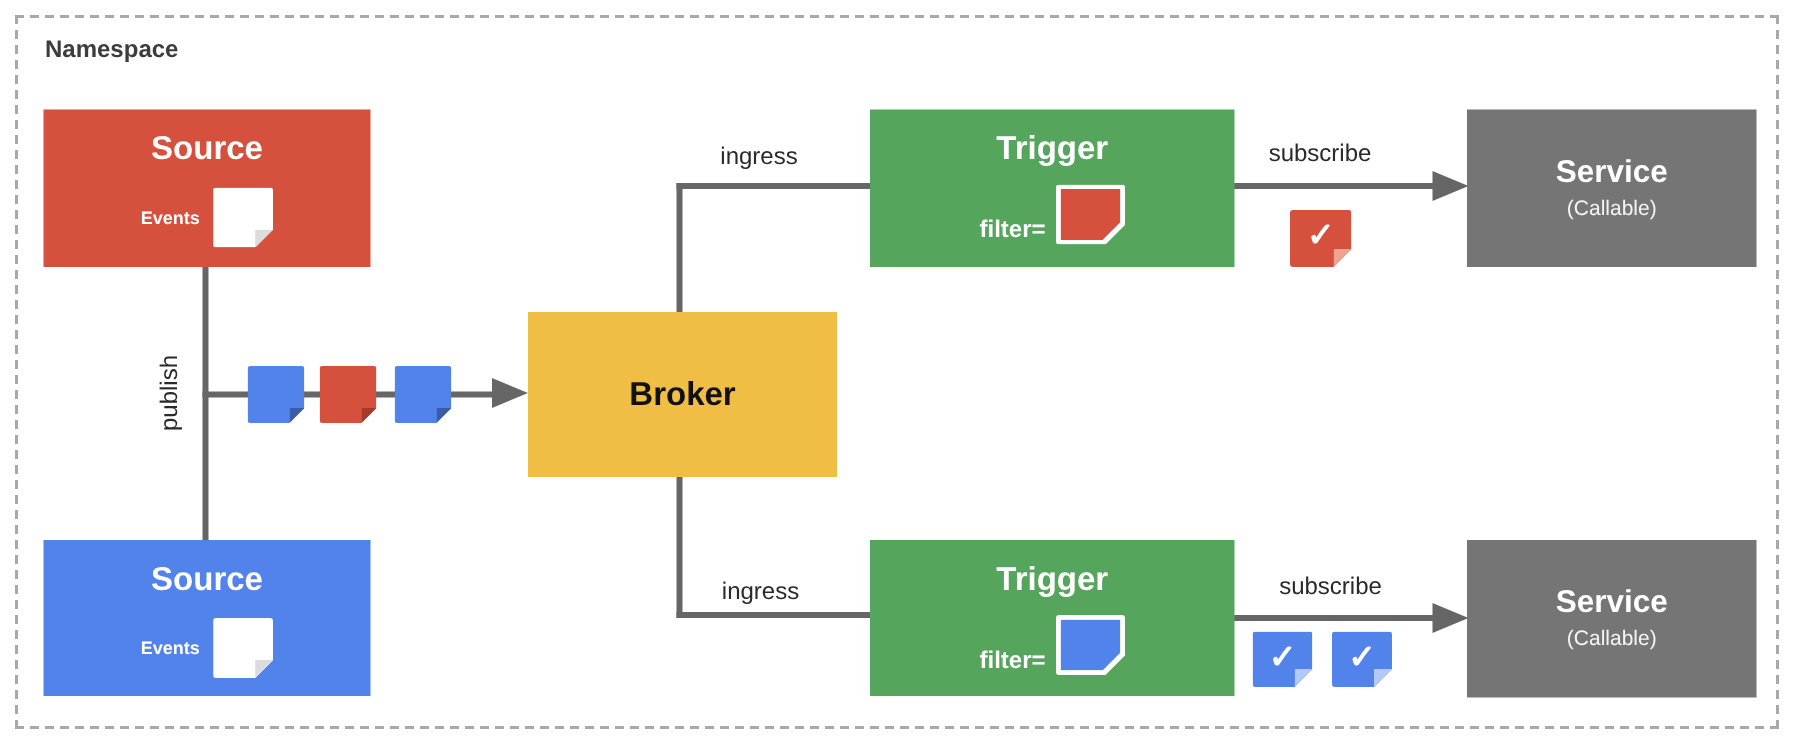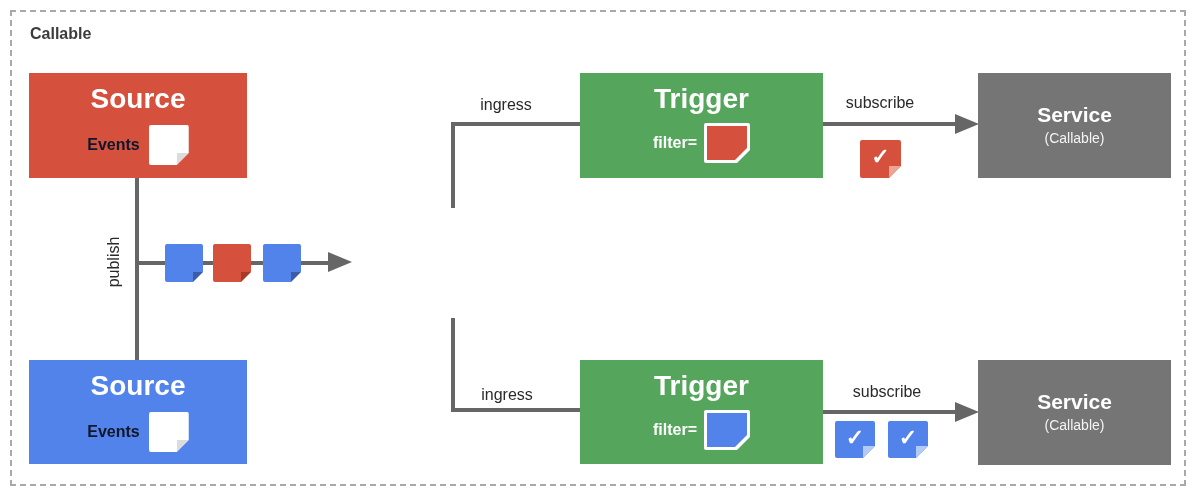--- a/index.html
+++ b/index.html
@@ -8,32 +8,32 @@
     font-family:"Liberation Sans",sans-serif;overflow:hidden;
   }
   .boundary{
     position:absolute;left:10px;top:10px;width:1176px;height:476px;
     border:2px dashed #a9a9a9;box-sizing:border-box;background:transparent;
   }
   .ns-label{
     position:absolute;left:30px;top:25px;font-size:16px;font-weight:bold;color:#3c3c3c;
   }
   .box{position:absolute;display:flex;flex-direction:column;align-items:center;box-sizing:border-box;}
-  .box-title{font-size:28px;font-weight:bold;color:#ffffff;line-height:26px;}
+  .box-title{font-size:22px;font-weight:bold;color:#ffffff;line-height:26px;}
   .src{left:29px;width:218px;padding-top:13px;}
   .src-top{top:73px;height:105px;}
   .src-bot{top:360px;height:104px;}
   .src-row{display:flex;align-items:center;gap:9px;margin-top:13px;}
-  .src-row-label{font-size:16px;font-weight:bold;color:#0f172a;}
+  .src-row-label{font-size:12px;font-weight:bold;color:#ffffff;}
   .broker{left:352px;top:208px;width:206px;height:110px;justify-content:center;}
   .broker .box-title{color:#111111;}
   .trig{left:580px;width:243px;padding-top:13px;}
   .trig-top{top:73px;height:105px;}
   .trig-bot{top:360px;height:104px;}
-  .trig-row{display:flex;align-items:center;gap:7px;margin-top:11px;}
+  .trig-row{display:flex;align-items:flex-end;gap:7px;margin-top:11px;}
   .trig-row-label{font-size:16px;font-weight:bold;color:#ffffff;}
   .svc{left:978px;width:193px;justify-content:center;}
   .svc-top{top:73px;height:105px;}
   .svc-bot{top:360px;height:105px;}
   .svc .box-title{font-size:21px;line-height:25px;text-align:right;}
   .svc-sub{font-size:14px;line-height:23px;color:rgba(255,255,255,0.92);}
   .line{position:absolute;}
   .edge-label{
     position:absolute;font-size:16px;color:#2a2a2a;white-space:nowrap;
     transform:translate(-50%,-50%);
@@ -59,21 +59,21 @@
     color:#ffffff;font-size:22px;font-weight:bold;
   }
   .filter-inner{position:absolute;left:3px;top:3px;right:3px;bottom:3px;}
 </style>
 </head>
 <body>
 
 <div class="canvas">
 
   <div class="boundary"></div>
-  <div class="ns-label">Callable</div>
+  <div class="ns-label">Namespace</div>
 
   <div class="line" style="left: 135px; top: 178px; width: 4px; height: 182px; background-color: rgb(102, 102, 102);"></div>
   <div class="edge-label vert" style="left:114px;top:262px;">publish</div>
 
   <div class="line" style="left: 135px; top: 261px; width: 193px; height: 4px; background-color: rgb(102, 102, 102);"></div>
   <div class="arrow-r" style="left: 328px; top: 252px; border-left-color: rgb(102, 102, 102);"></div>
 
   <div class="note clip10" style="left: 165px; top: 244px; width: 38px; height: 38px; background-color: rgb(82, 131, 234);">
     <div class="fold fold10" style="background-color: rgb(60, 91, 169);"></div>
   </div>
@@ -126,20 +126,23 @@
   <div class="box src src-bot" style="background-color: rgb(82, 131, 234);">
     <div class="box-title">Source</div>
     <div class="src-row">
       <span class="src-row-label">Events</span>
       <span class="note-rel clip12" style="width: 40px; height: 40px; background-color: rgb(255, 255, 255);">
         <span class="fold fold12" style="background-color: rgb(220, 220, 220);"></span>
       </span>
     </div>
   </div>
 
+  <div class="box broker" style="background-color: rgb(240, 190, 68);">
+    <div class="box-title">Broker</div>
+  </div>
 
   <div class="box trig trig-top" style="background-color: rgb(85, 165, 92);">
     <div class="box-title">Trigger</div>
     <div class="trig-row">
       <span class="trig-row-label">filter=</span>
       <span class="note-rel clip13" style="width: 46px; height: 40px; background-color: rgb(255, 255, 255);">
         <span class="filter-inner clip12" style="background-color: rgb(214, 80, 62);"></span>
       </span>
     </div>
   </div>

